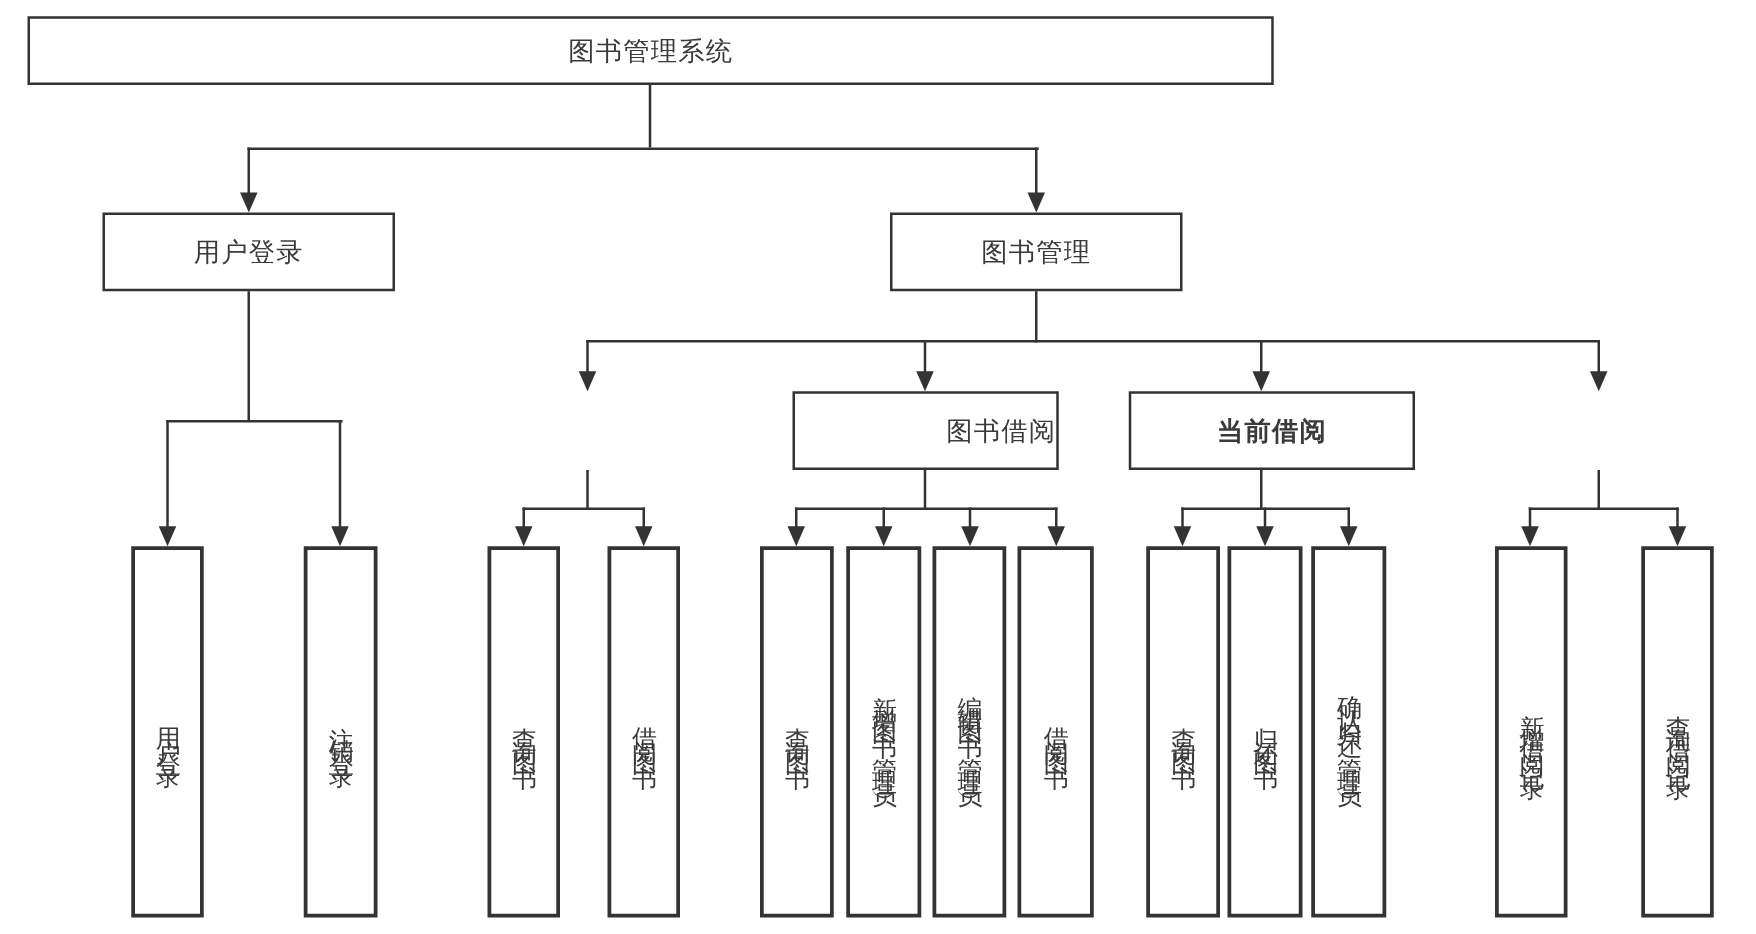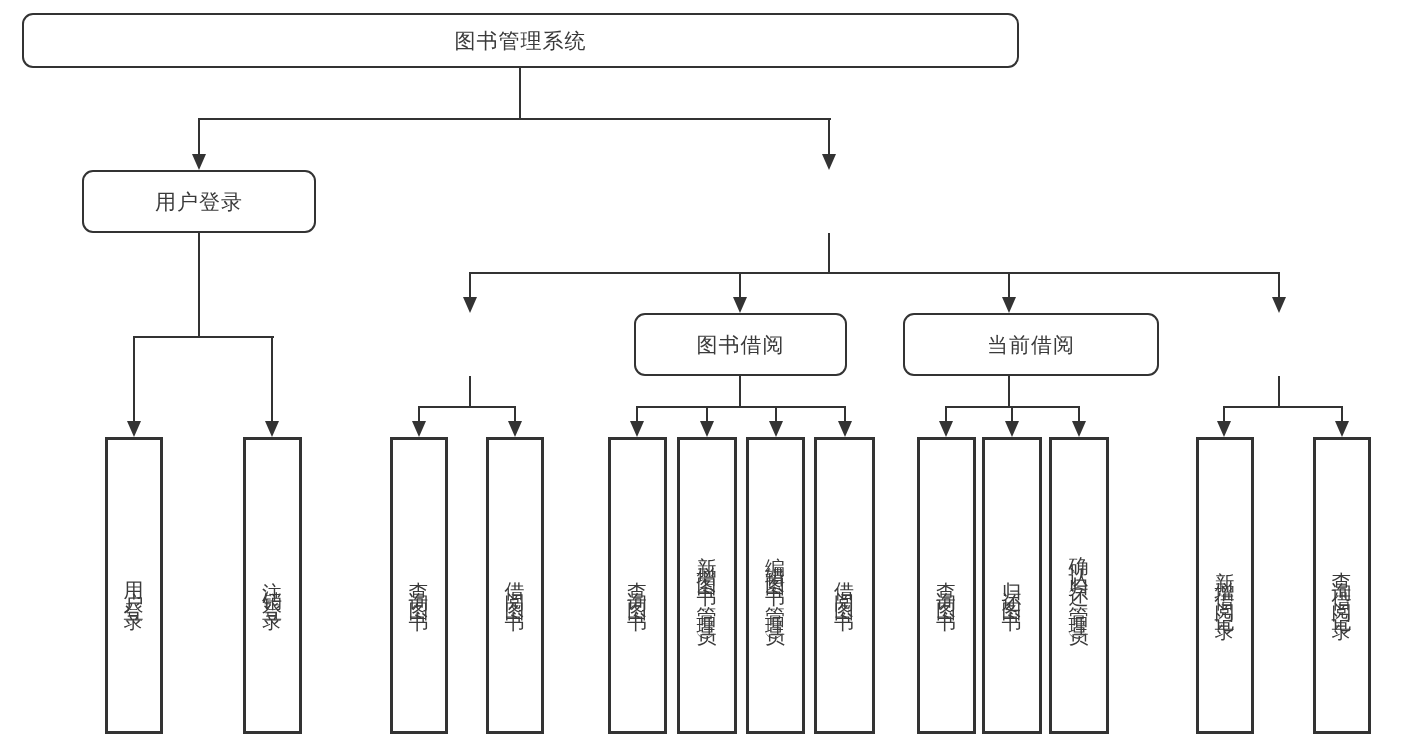--- a/index.html
+++ b/index.html
@@ -5,21 +5,21 @@
   html,body{margin:0;padding:0;background:#ffffff;}
   #stage{
     position:relative;width:1405px;height:747px;background:#ffffff;
     font-family:"Liberation Sans","DejaVu Sans",sans-serif;color:#3a3a3a;
     overflow:hidden;
   }
   .box{
     position:absolute;border:2px solid #333333;background:#ffffff;
     display:flex;align-items:center;justify-content:center;box-sizing:border-box;
   }
-  .hbox{font-size:21px;letter-spacing:1px;border-radius:11px;}
+  .hbox{font-size:21px;letter-spacing:1px;}
   .leaf{border-width:3px;}
   .vtxt{
     writing-mode:vertical-rl;text-orientation:mixed;
     font-size:20px;letter-spacing:10px;line-height:1;
   }
   .vl{position:absolute;width:2px;background:#333333;}
   .hl{position:absolute;height:2px;background:#333333;}
   .ah{
     position:absolute;width:0;height:0;
     border-left:7px solid transparent;border-right:7px solid transparent;
@@ -42,43 +42,46 @@
   <i class="vl" style="left:519px;top:68px;height:50px;"></i>
   <i class="hl" style="left:198px;top:118px;width:633px;"></i>
   <i class="vl" style="left:198px;top:118px;height:38px;"></i>
   <i class="ah" style="left:192px;top:154px;"></i>
   <i class="vl" style="left:828px;top:118px;height:38px;"></i>
   <i class="ah" style="left:822px;top:154px;"></i>
 
   <div class="box hbox" style="left:82px;top:170px;width:234px;height:63px;">
     <span>用户登录</span>
   </div>
+  <div class="box hbox" style="left:712px;top:170px;width:234px;height:63px;">
+    <span>图书管理</span>
+  </div>
 
   <i class="vl" style="left:198px;top:233px;height:103px;"></i>
   <i class="hl" style="left:133px;top:336px;width:141px;"></i>
   <i class="vl" style="left:133px;top:336px;height:87px;"></i>
   <i class="ah" style="left:127px;top:421px;"></i>
   <i class="vl" style="left:271px;top:336px;height:87px;"></i>
   <i class="ah" style="left:265px;top:421px;"></i>
 
   <i class="vl" style="left:828px;top:233px;height:41px;"></i>
   <i class="hl" style="left:469px;top:272px;width:811px;"></i>
   <i class="vl" style="left:469px;top:272px;height:27px;"></i>
   <i class="ah" style="left:463px;top:297px;"></i>
   <i class="vl" style="left:739px;top:272px;height:27px;"></i>
   <i class="ah" style="left:733px;top:297px;"></i>
   <i class="vl" style="left:1008px;top:272px;height:27px;"></i>
   <i class="ah" style="left:1002px;top:297px;"></i>
   <i class="vl" style="left:1278px;top:272px;height:27px;"></i>
   <i class="ah" style="left:1272px;top:297px;"></i>
 
-  <div class="box hbox" style="left:634px;top:313px;width:213px;height:63px;">
+  <div class="box hbox" style="left:634px;top:313px;width:213px;height:63px;justify-content:flex-end;">
     <span>图书借阅</span>
   </div>
-  <div class="box hbox" style="left:903px;top:313px;width:256px;height:63px;">
+  <div class="box hbox" style="left:903px;top:313px;width:229px;height:63px;font-weight:bold;">
     <span>当前借阅</span>
   </div>
 
   <i class="vl" style="left:469px;top:376px;height:32px;"></i>
   <i class="hl" style="left:418px;top:406px;width:98px;"></i>
   <i class="vl" style="left:418px;top:406px;height:17px;"></i>
   <i class="ah" style="left:412px;top:421px;"></i>
   <i class="vl" style="left:514px;top:406px;height:17px;"></i>
   <i class="ah" style="left:508px;top:421px;"></i>
 

